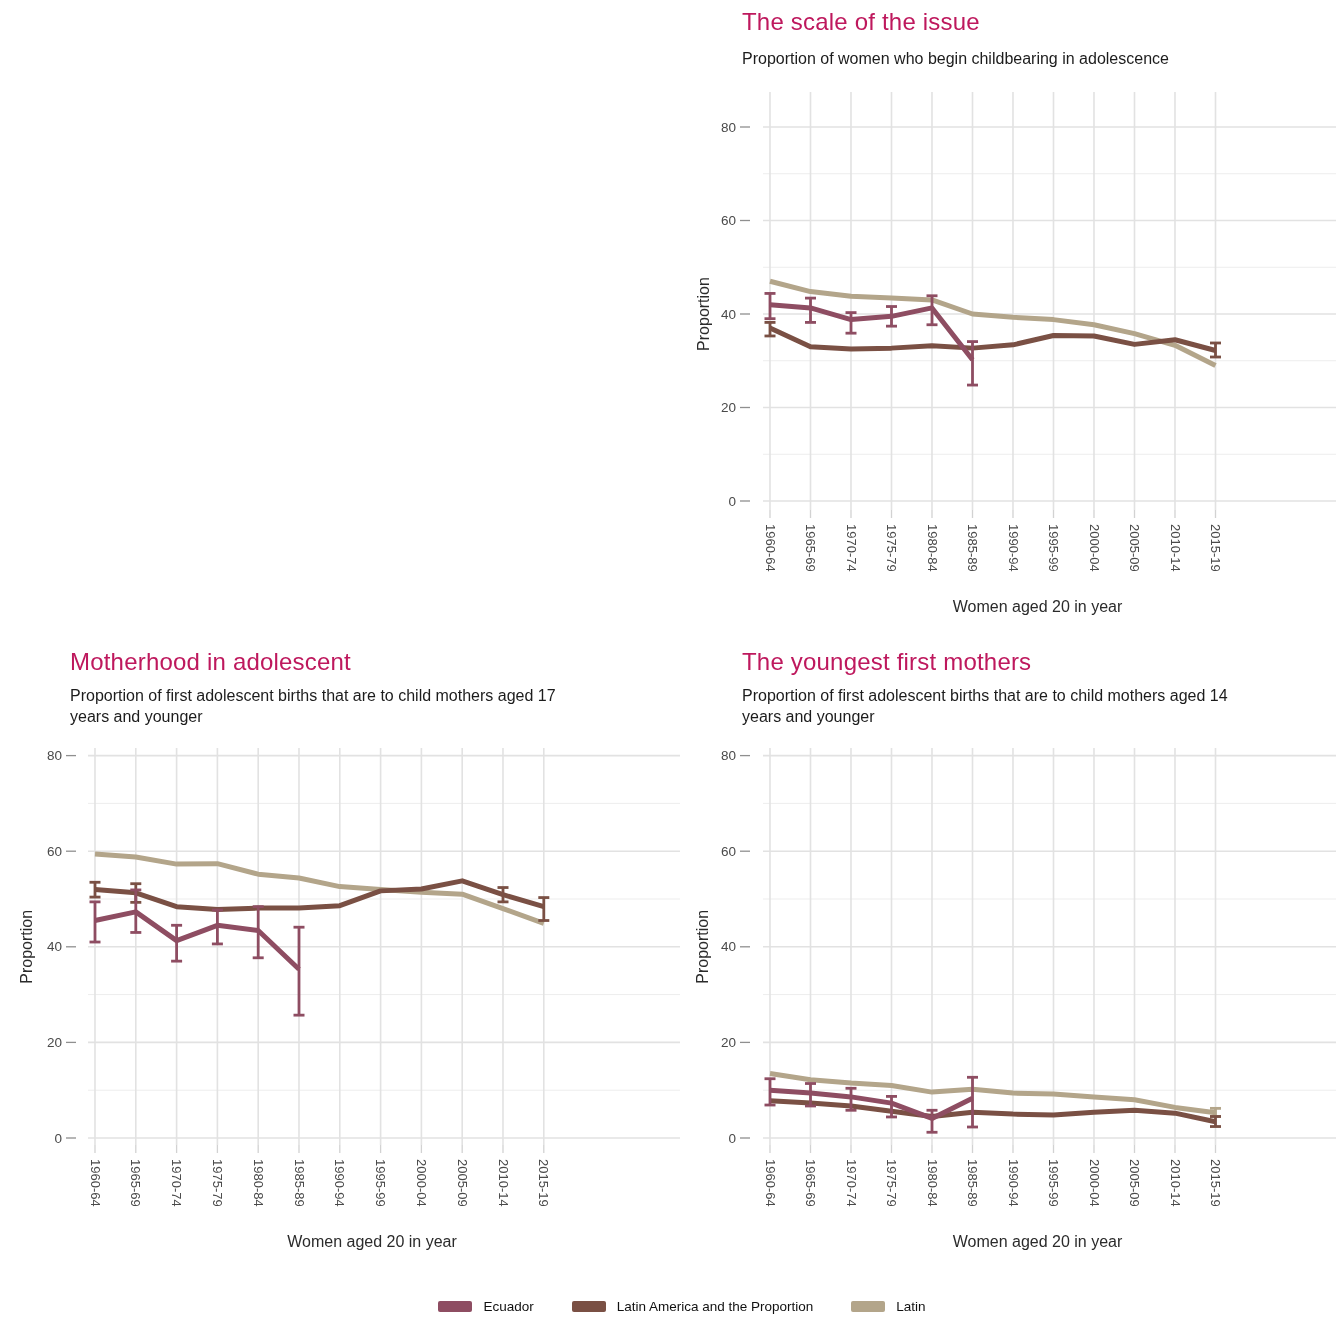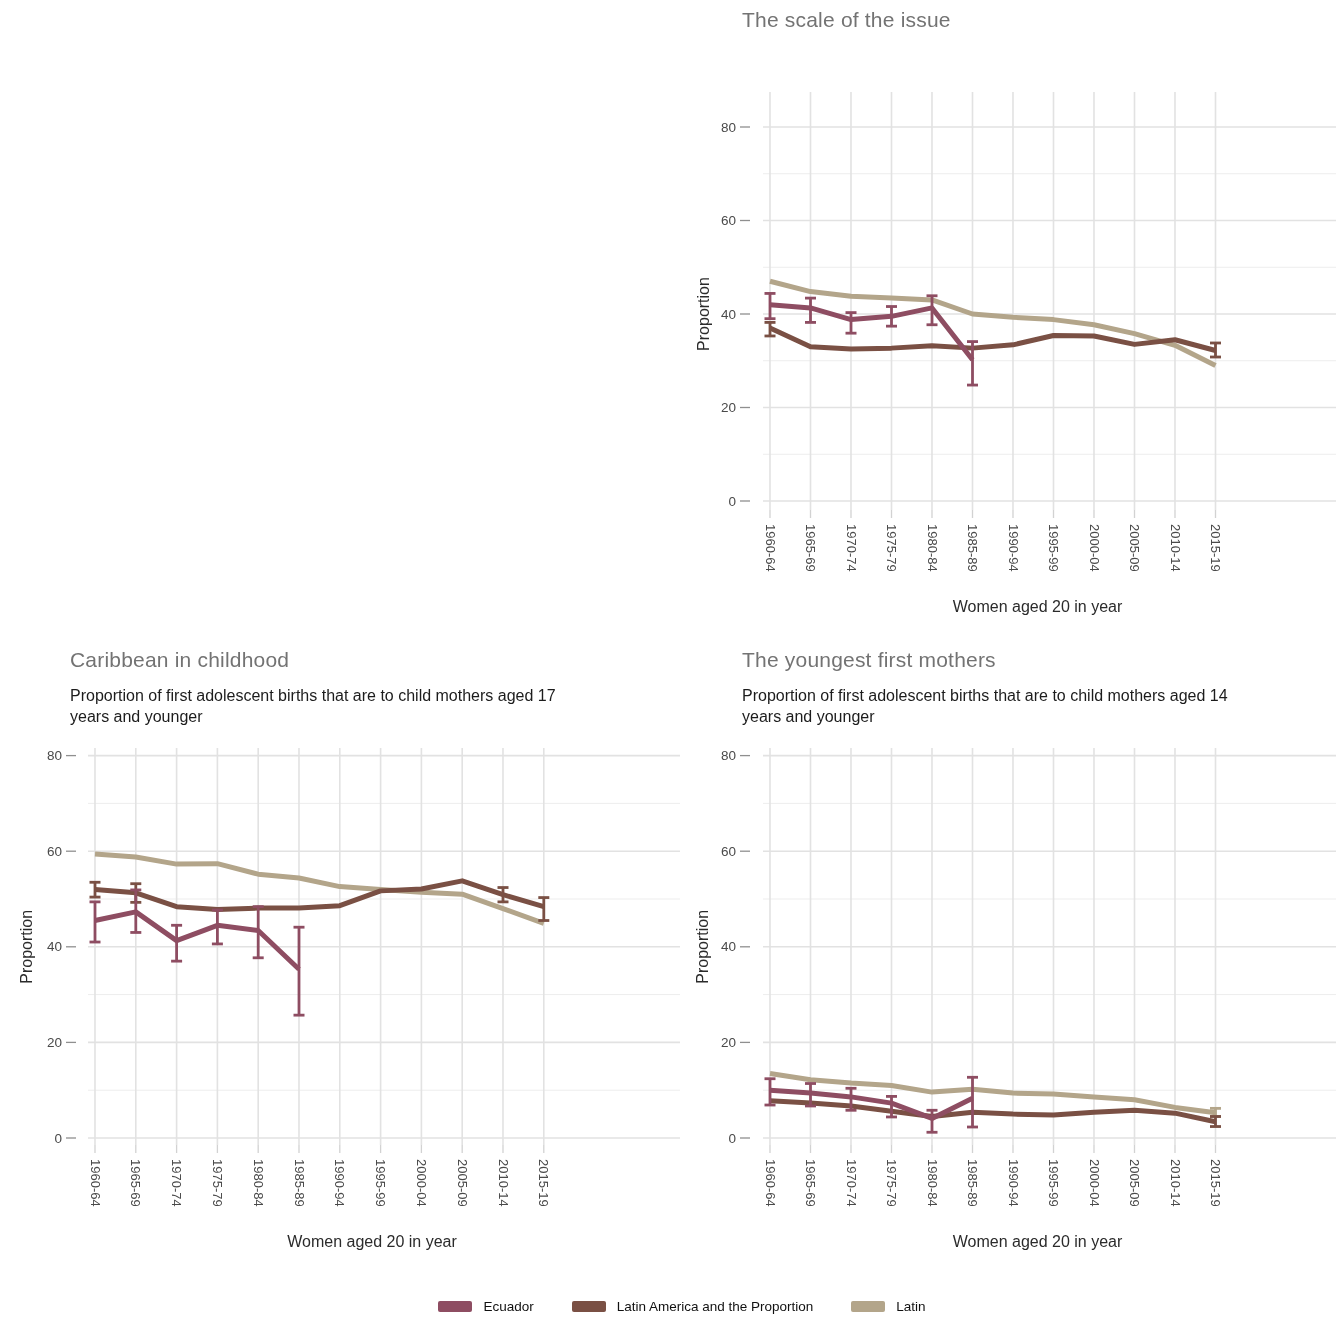--- a/index.html
+++ b/index.html
@@ -2,21 +2,21 @@
 <html><head>
 <meta charset="utf-8">
 <style>
   html,body{margin:0;padding:0;background:#ffffff;}
   .canvas{
     position:relative;width:1344px;height:1344px;background:#ffffff;overflow:hidden;
     font-family:"Liberation Sans", sans-serif;
   }
   .chart{position:absolute;}
   .chart h2{
-    position:absolute;margin:0;font-size:21px;font-weight:400;color:#737373;letter-spacing:.2px;
+    position:absolute;margin:0;font-size:24px;font-weight:400;color:#be185d;letter-spacing:.2px;
   }
   .chart p.sub{
     position:absolute;margin:0;font-size:16px;font-weight:400;color:#1c1c1c;line-height:21px;width:510px;
   }
   .chart svg{position:absolute;left:0;top:0;}
   #chart-0{left:690px;top:0;width:654px;height:645px;}
   #chart-0 h2{left:52px;top:8px;}
   #chart-0 p.sub{left:52px;top:48px;}
   #chart-1{left:0;top:640px;width:690px;height:645px;}
   #chart-1 h2{left:70px;top:8px;}
@@ -32,20 +32,21 @@
   .legend-swatch{width:34px;height:11px;border-radius:2px;display:inline-block;}
   .legend-label{font-size:13.5px;color:#111111;}
 </style>
 </head>
 <body>
 
 <div class="canvas">
 
   <section class="chart" id="chart-0">
     <h2>The scale of the issue</h2>
+    <p class="sub">Proportion of women who begin childbearing in adolescence</p>
     <svg id="svg0" width="654" height="645">
         <g>
           <line x1="73" x2="646" y1="454.25" y2="454.25" stroke="#ededed" stroke-width="1"></line>
           <line x1="73" x2="646" y1="360.75" y2="360.75" stroke="#ededed" stroke-width="1"></line>
           <line x1="73" x2="646" y1="267.25" y2="267.25" stroke="#ededed" stroke-width="1"></line>
           <line x1="73" x2="646" y1="173.75" y2="173.75" stroke="#ededed" stroke-width="1"></line>
           <line x1="73" x2="646" y1="501" y2="501" stroke="#e2e2e2" stroke-width="1.6"></line>
           <line x1="73" x2="646" y1="407.5" y2="407.5" stroke="#e2e2e2" stroke-width="1.6"></line>
           <line x1="73" x2="646" y1="314" y2="314" stroke="#e2e2e2" stroke-width="1.6"></line>
           <line x1="73" x2="646" y1="220.5" y2="220.5" stroke="#e2e2e2" stroke-width="1.6"></line>
@@ -132,21 +133,21 @@
           <line x1="236.5" x2="247.5" y1="324.7525" y2="324.7525"></line>
           <line x1="282.5" x2="282.5" y1="341.5825" y2="385.06"></line>
           <line x1="277" x2="288" y1="341.5825" y2="341.5825"></line>
           <line x1="277" x2="288" y1="385.06" y2="385.06"></line>
         </g>
         <polyline points="80,304.65 120.5,307.9225 161,319.61 201.5,316.3375 242,307.9225 282.5,359.815" fill="none" stroke="#8e4d62" stroke-width="5" stroke-linejoin="round" stroke-linecap="butt"></polyline>
       </svg>
   </section>
 
   <section class="chart" id="chart-1">
-    <h2>Caribbean in childhood</h2>
+    <h2>Motherhood in adolescent</h2>
     <p class="sub">Proportion of first adolescent births that are to child mothers aged 17 years and younger</p>
     <svg id="svg1" width="690" height="645">
         <g>
           <line x1="88" x2="680" y1="450.2" y2="450.2" stroke="#ededed" stroke-width="1"></line>
           <line x1="88" x2="680" y1="354.6" y2="354.6" stroke="#ededed" stroke-width="1"></line>
           <line x1="88" x2="680" y1="259" y2="259" stroke="#ededed" stroke-width="1"></line>
           <line x1="88" x2="680" y1="163.39999999999998" y2="163.39999999999998" stroke="#ededed" stroke-width="1"></line>
           <line x1="88" x2="680" y1="498" y2="498" stroke="#e2e2e2" stroke-width="1.6"></line>
           <line x1="88" x2="680" y1="402.4" y2="402.4" stroke="#e2e2e2" stroke-width="1.6"></line>
           <line x1="88" x2="680" y1="306.79999999999995" y2="306.79999999999995" stroke="#e2e2e2" stroke-width="1.6"></line>

